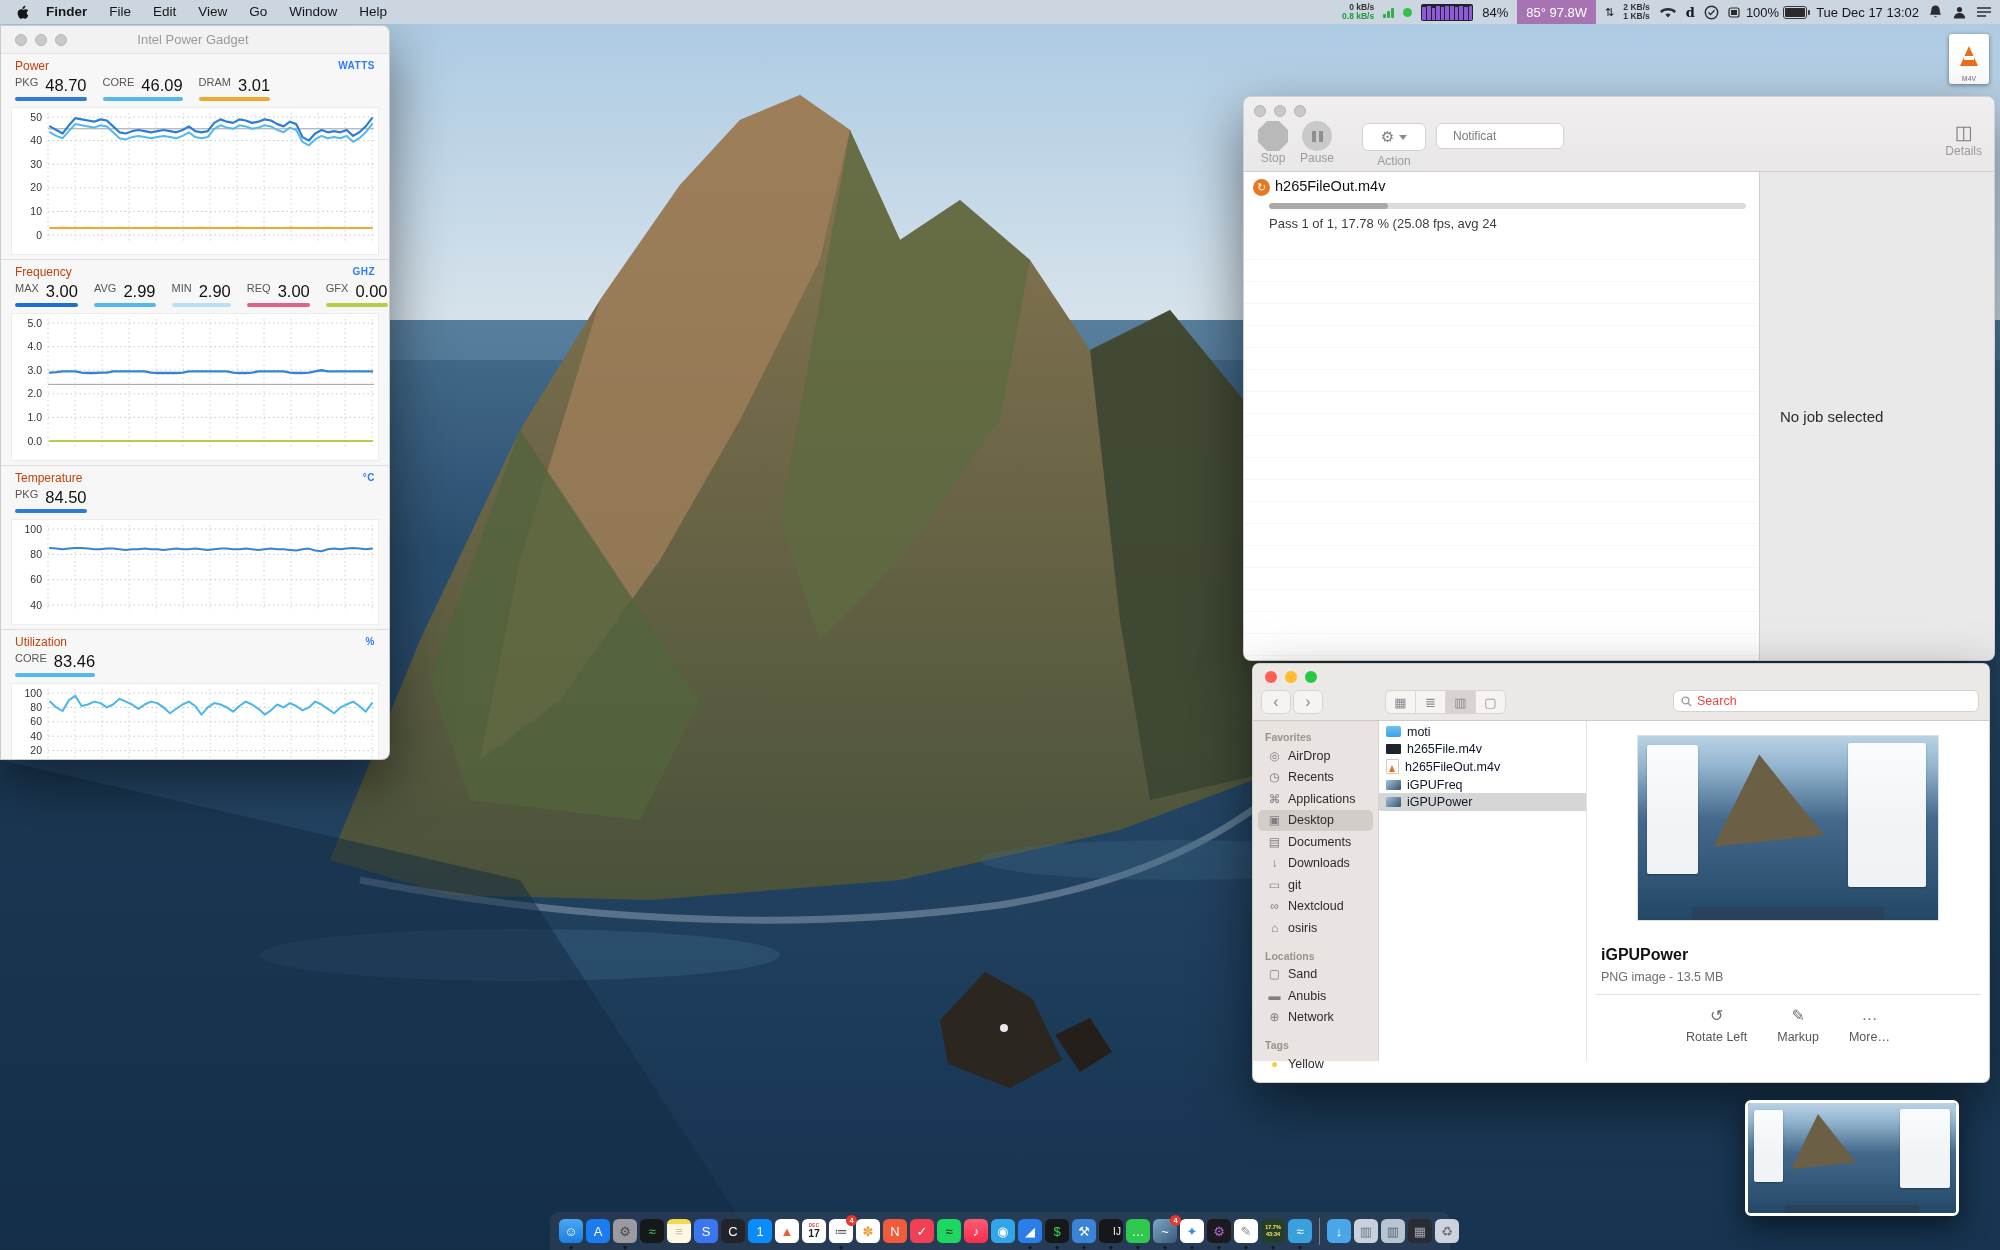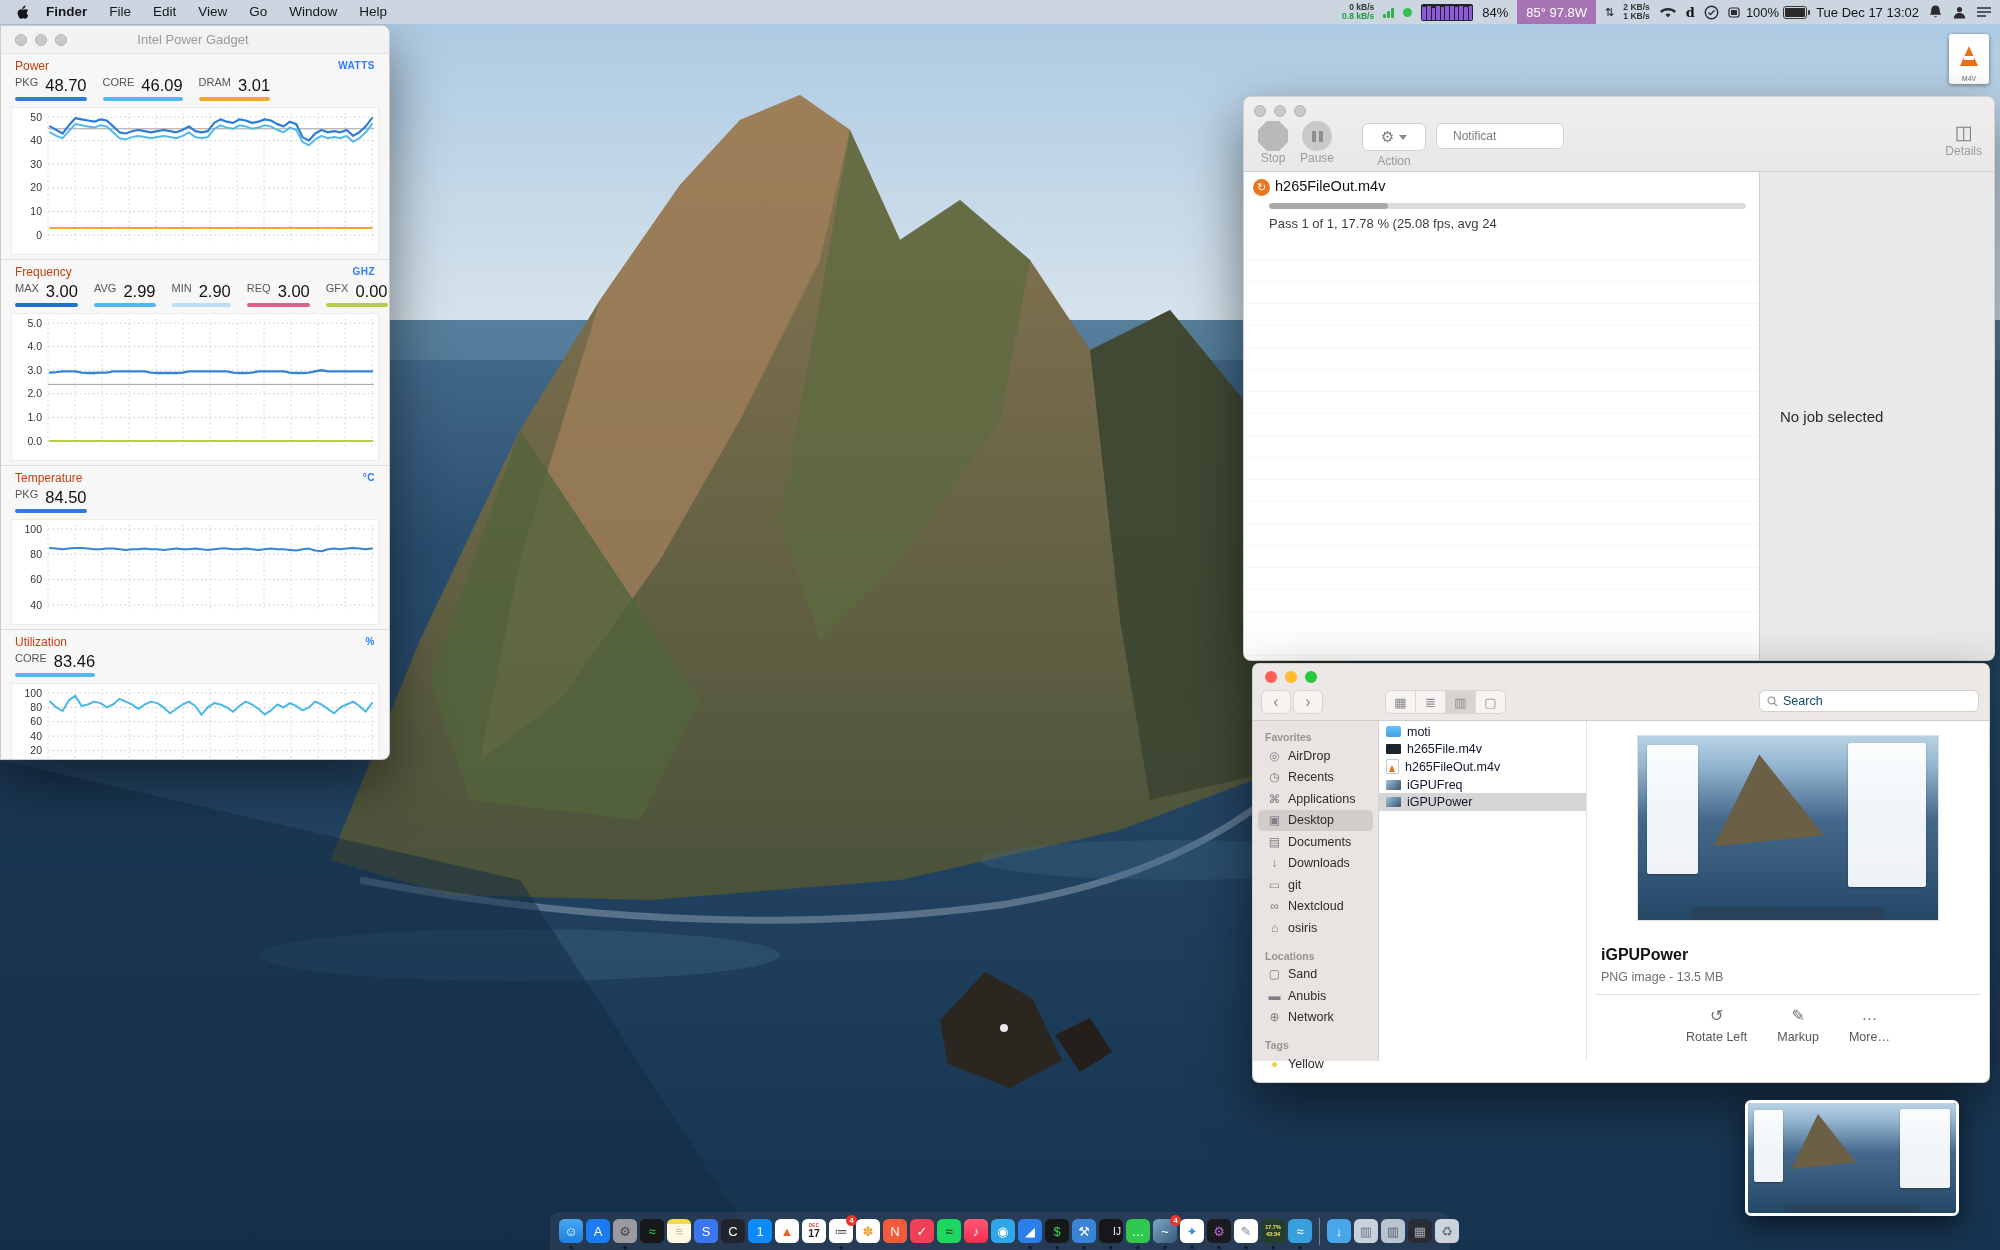--- a/index.html
+++ b/index.html
@@ -101,22 +101,22 @@
   #fd-window{left:1252px;top:663px;width:738px;height:420px;background:#fff;border-radius:7px;z-index:20;overflow:hidden}
   #fd-toolbar{height:56px;background:#ece8e6;border-bottom:1px solid #cfcbc9;position:relative}
   #fd-toolbar .lights{position:absolute;left:12px;top:7px}
   .nav-btn{position:absolute;top:26px;width:28px;height:22px;background:#f6f3f1;border:1px solid #d8d4d2;border-radius:6px;
            color:#8a8a8e;font-size:16px;display:flex;align-items:center;justify-content:center;line-height:1}
   #fd-views{position:absolute;left:132px;top:26px;display:flex;border:1px solid #d8d4d2;border-radius:6px;overflow:hidden}
   .view-seg{width:29px;height:22px;background:#f6f3f1;display:flex;align-items:center;justify-content:center;
             color:#8a8a8e;font-size:13px;border-left:1px solid #ddd9d7}
   .view-seg:first-child{border-left:none}
   .view-seg.active{background:#d8d3d1}
-  #fd-search{position:absolute;right:10px;top:26px;width:220px;height:22px;background:#fff;border:1px solid #d5d1cf;
-             border-radius:6px;display:flex;align-items:center;padding:0 7px;gap:5px;color:#0c4a6e;font-size:12.5px;box-sizing:border-box}
+  #fd-search{position:absolute;right:10px;top:26px;width:306px;height:22px;background:#fff;border:1px solid #d5d1cf;
+             border-radius:6px;display:flex;align-items:center;padding:0 7px;gap:5px;color:#ef4444;font-size:12.5px;box-sizing:border-box}
   #fd-body{position:absolute;top:57px;left:0;right:0;bottom:21px;display:flex}
   #fd-sidebar{width:126px;background:#e9e4e1;border-right:1px solid #d8d3d0;padding-top:5px;box-sizing:border-box;flex:0 0 auto}
   .sb-h{font-size:10.5px;font-weight:bold;color:#9a938d;padding:5px 0 2px 12px;margin-top:6px}
   .sb-h:first-child{margin-top:0}
   .sb-i{display:flex;align-items:center;height:21.5px;padding-left:14px;gap:6px;font-size:12.5px;color:#2b2b2b}
   .sb-i .ic{width:15px;text-align:center;color:#7e7e84;font-size:12px;flex:0 0 auto}
   .sb-i.selected{background:#d2cdc9;border-radius:5px;margin:0 5px;padding-left:9px}
   #fd-files{width:208px;border-right:1px solid #e3e3e3;padding-top:2px;box-sizing:border-box;flex:0 0 auto}
   .f-row{display:flex;align-items:center;height:17.6px;padding:0 7px;gap:6px;font-size:12.5px;color:#0f172a;white-space:nowrap;overflow:hidden}
   .f-row.selected{background:#d6d6d6}

